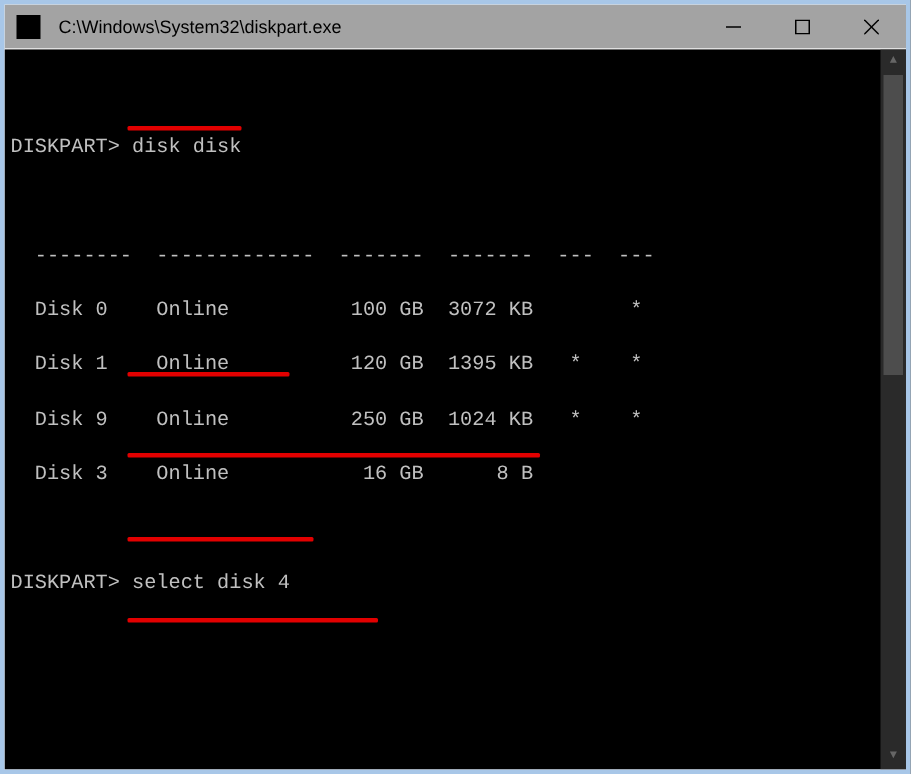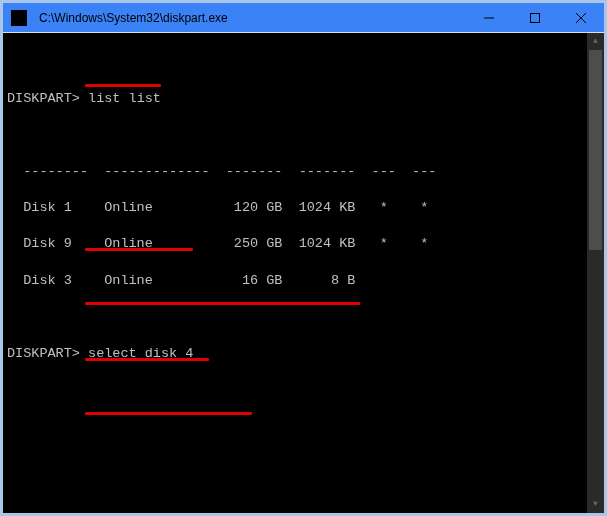--- a/index.html
+++ b/index.html
@@ -11,21 +11,21 @@
       width: 607px;
       height: 516px;
       font-family: Consolas, "Courier New", monospace;
       font-size: 14px;
       overflow: hidden;
       border: 3px solid #a8c7e8;
       background: #fff;
     }
     .titlebar {
       height: 30px;
-      background: #3b82f6;
+      background: #a3a3a3;
       display: flex;
       align-items: center;
       border-bottom: 1px solid #e0e0e0;
     }
     .titlebar-icon {
       width: 16px;
       height: 16px;
       margin: 0 8px;
       background: #000;
       display: inline-block;
@@ -132,24 +132,25 @@
       <svg viewBox="0 0 10 10">
           <line x1="0" y1="0" x2="10" y2="10" stroke="#000" stroke-width="1"></line>
           <line x1="10" y1="0" x2="0" y2="10" stroke="#000" stroke-width="1"></line>
         </svg>
     </div>
   </div>
 </div>
 
 <div class="terminal">
 <span class="term-line"> </span>
-<span class="term-line"><span>DISKPART&gt;</span> <span>list list</span></span>
+<span class="term-line"><span>DISKPART&gt;</span> <span>disk disk</span></span>
 <span class="term-line"> </span>
 <span class="term-line">  --------  -------------  -------  -------  ---  ---</span>
-<span class="term-line">  Disk 1    Online          120 GB  1024 KB   *    *</span>
+<span class="term-line">  Disk 0    Online          100 GB  3072 KB        *</span>
+<span class="term-line">  Disk 1    Online          120 GB  1395 KB   *    *</span>
 <span class="term-line">  Disk 9    Online          250 GB  1024 KB   *    *</span>
 <span class="term-line">  Disk 3    Online           16 GB      8 B</span>
 <span class="term-line"> </span>
 <span class="term-line"><span>DISKPART&gt;</span> <span>select disk 4</span></span>
 <span class="term-line"> </span>
 
 
 
 
 

